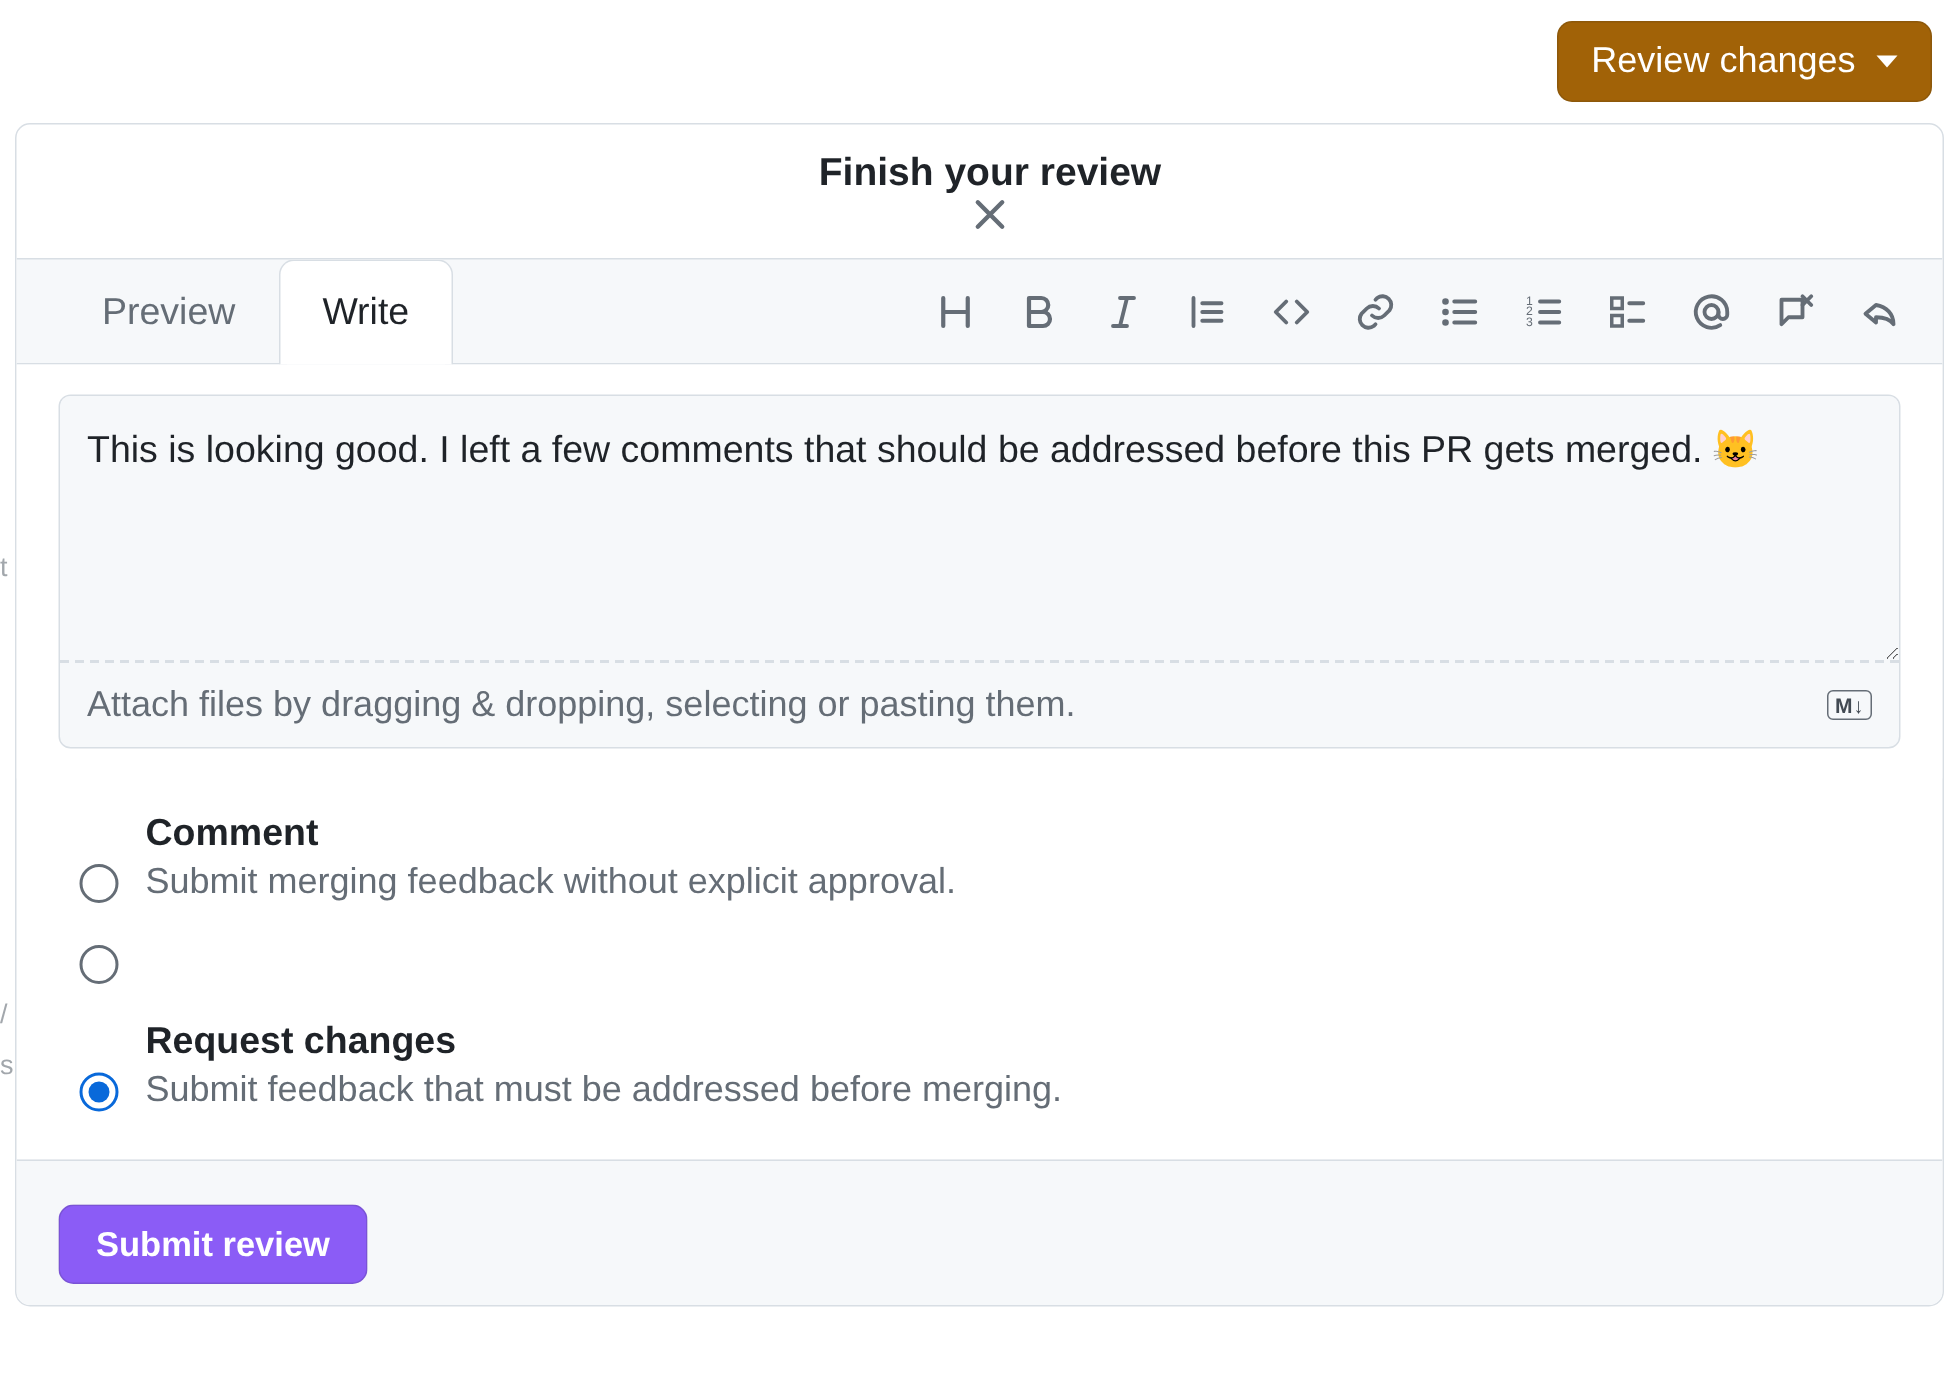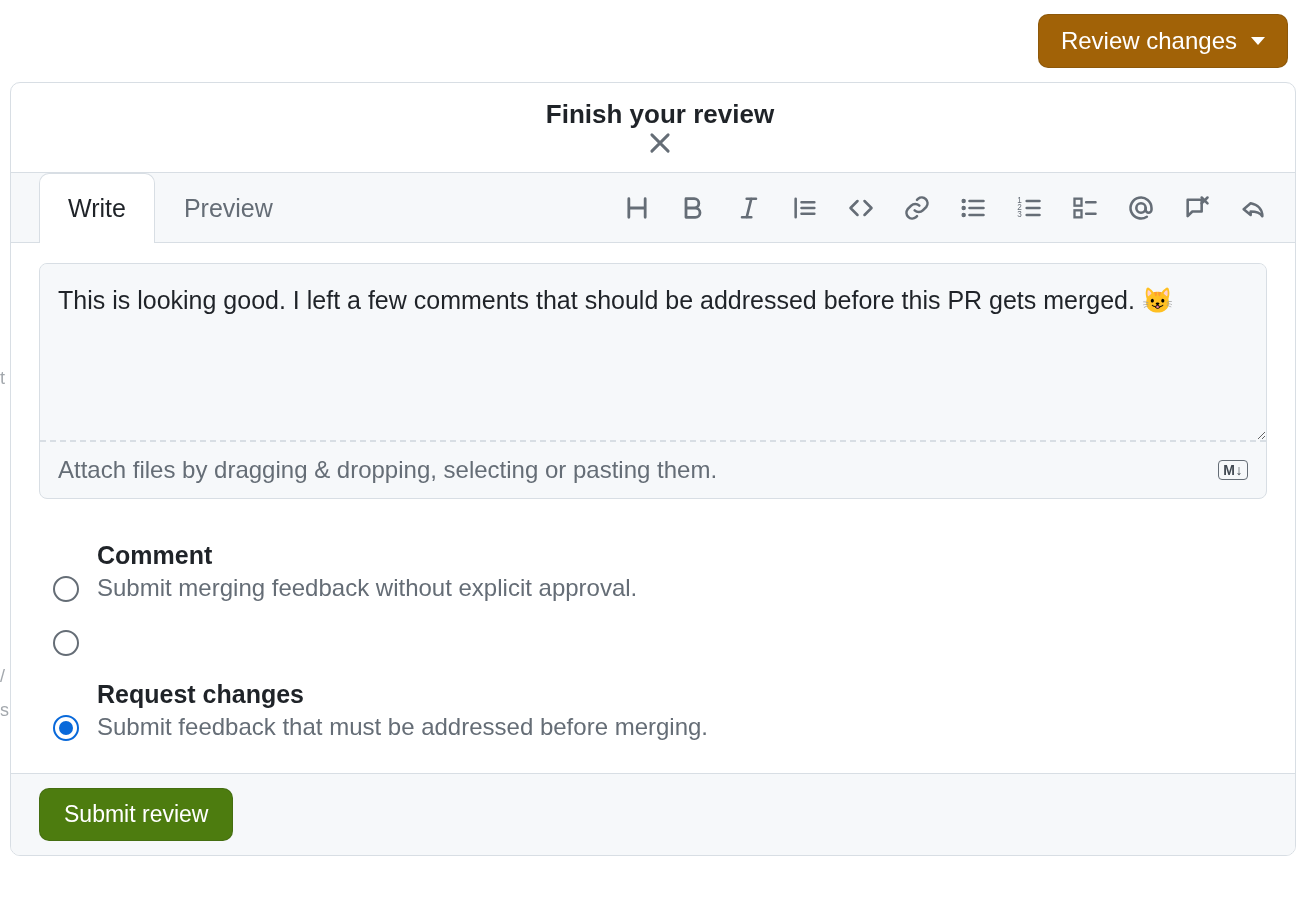--- a/index.html
+++ b/index.html
@@ -222,28 +222,29 @@
 
   .panel-footer {
     border-top: 1px solid #d8dee4;
     background: #f6f8fa;
     padding: 14px 28px;
     display: flex;
     align-items: center;
   }
 
   .submit-btn {
-    background-color: #4d7c0f;
+    background-color: #8b5cf6;
     border: 1px solid rgba(27,31,36,0.15);
     color: #ffffff;
     font-size: 23px;
-    font-weight: 400;
+    font-weight: 700;
     padding: 12px 24px;
     border-radius: 10px;
     cursor: pointer;
+    margin-top: 15px;
   }
 
   
   .edge-sliver {
     position: absolute;
     left: 0;
     width: 10px;
     color: #656d76;
     font-size: 18px;
     opacity: 0.6;
@@ -270,22 +271,22 @@
     <div class="panel-title">Finish your review</div>
     <span class="close-btn">
       <svg viewBox="0 0 16 16">
           <path stroke="currentColor" stroke-width="1.8" stroke-linecap="round" d="M3 3l10 10M13 3L3 13"></path>
         </svg>
     </span>
   </div>
 
   <div class="tabs-row">
     <div class="tabs">
+      <div class="tab">Preview</div>
       <div class="tab active">Write</div>
-      <div class="tab">Preview</div>
     </div>
 
     <div class="toolbar">
       <span class="tb-btn">
         <svg viewBox="0 0 24 24">
             <path stroke-width="2.4" stroke-linecap="round" d="M5 4v16M19 4v16M5 12h14"></path>
           </svg>
       </span>
       <span class="tb-btn">
         <svg viewBox="0 0 24 24">

